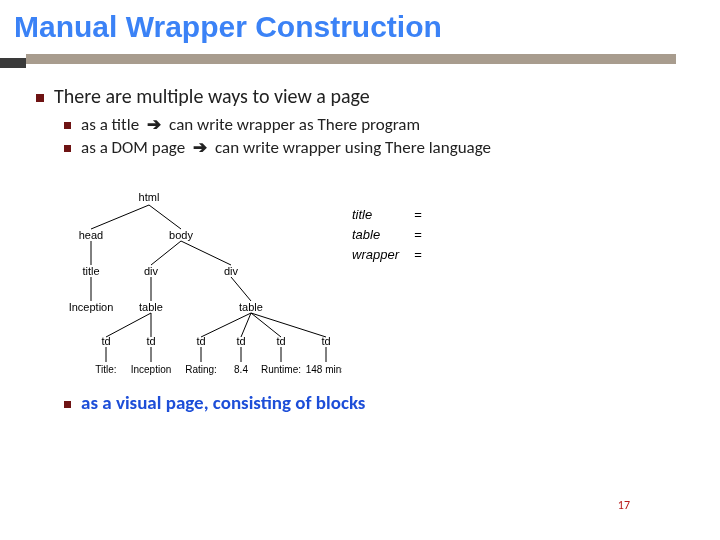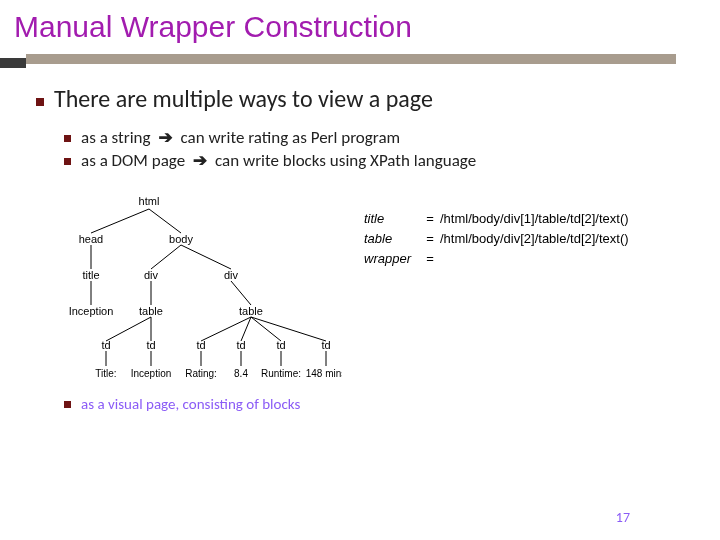--- a/index.html
+++ b/index.html
@@ -8,105 +8,104 @@
     width: 720px;
     height: 540px;
     font-family: Calibri, Arial, sans-serif;
     background: #fff;
     position: relative;
     overflow: hidden;
   }
   .title {
     font-family: "Gill Sans", "Gill Sans MT", "Trebuchet MS", sans-serif;
     font-size: 30px;
-    font-weight: normal;
-    color: #a21caf;
+    font-weight: bold;
+    color: #3b82f6;
     padding: 10px 0 6px 14px;
   }
   .rule-wrap { position: relative; height: 14px; }
   .rule {
     height: 10px;
     background: #a89c8e;
     margin: 4px 44px 0 26px;
   }
   .rule-left {
     position: absolute; left: 0; top: 4px;
     width: 26px; height: 10px; background: #3a3a3a;
   }
   .content { padding: 14px 24px 0 36px; }
-  .b1 { font-size: 24px; color: #222; margin: 2px 0 14px 0; }
+  .b1 { font-size: 20px; color: #222; margin: 2px 0 6px 0; }
   .b2 { font-size: 17px; color: #222; margin: 2px 0 2px 28px; }
-  .b3 { font-size: 15px; color: #8b5cf6; margin: 14px 0 2px 28px; }
+  .b3 { font-size: 19px; color: #1d4ed8; margin: 14px 0 2px 28px; font-weight: bold; }
   .sq {
     display: inline-block; width: 8px; height: 8px;
     background: #6e1313; margin-right: 10px; vertical-align: 1px;
   }
   .sq2 {
     display: inline-block; width: 7px; height: 7px;
     background: #6e1313; margin-right: 10px; vertical-align: 1px;
   }
   .arrow {
     display: inline-block; font-weight: bold; color: #222;
     padding: 0 4px;
   }
 
   .diagram-row {
     display: flex;
     align-items: flex-start;
-    margin-top: 20px;
-    gap: 12px;
+    margin-top: 29px;
   }
   .tree-svg { width: 306px; height: 190px; }
   .tree-label { font-family: Arial, sans-serif; font-size: 11px; fill: #000; text-anchor: middle; }
   .tree-leaf  { font-family: Arial, sans-serif; font-size: 10px; fill: #000; text-anchor: middle; }
   .edge { stroke: #000; stroke-width: 1; }
 
   .xpath-block {
     font-family: Arial, sans-serif;
     font-size: 13px;
     color: #000;
     margin-left: 10px;
     margin-top: 18px;
     line-height: 1.55;
   }
   .xpath-block .row { display: flex; }
   .xpath-block .k { width: 56px; font-style: italic; }
   .xpath-block .eq { width: 20px; text-align: center; }
 
   .pagenum {
-    position: absolute; right: 90px; bottom: 14px;
-    font-size: 14px; color: #8b5cf6;
+    position: absolute; right: 90px; bottom: 28px;
+    font-size: 12px; color: #b91c1c;
   }
 </style>
 </head>
 <body>
 
 <div class="title">Manual Wrapper Construction</div>
 
 <div class="rule-wrap">
   <div class="rule-left"></div>
   <div class="rule"></div>
 </div>
 
 <div class="content">
 
   <div class="b1">
     <span class="sq"></span><span>There are multiple ways to view a page</span>
   </div>
 
   <div class="b2">
-    <span class="sq2"></span><span>as a string</span>
+    <span class="sq2"></span><span>as a title</span>
     <span class="arrow">➔</span>
-    <span>can write rating as Perl program</span>
+    <span>can write wrapper as There program</span>
   </div>
 
   <div class="b2">
     <span class="sq2"></span><span>as a DOM page</span>
     <span class="arrow">➔</span>
-    <span>can write blocks using XPath language</span>
+    <span>can write wrapper using There language</span>
   </div>
 
   <div class="diagram-row">
     <svg class="tree-svg" viewBox="0 0 306 190">
 
       <line class="edge" x1="113" y1="18" x2="55" y2="42"></line>
       <line class="edge" x1="113" y1="18" x2="145" y2="42"></line>
 
       <line class="edge" x1="55" y1="54" x2="55" y2="78"></line>
 
@@ -155,26 +154,24 @@
       <text class="tree-leaf" x="165" y="186">Rating:</text>
       <text class="tree-leaf" x="205" y="186">8.4</text>
       <text class="tree-leaf" x="245" y="186">Runtime:</text>
       <text class="tree-leaf" x="290" y="186">148 mins</text>
     </svg>
 
     <div class="xpath-block">
       <div class="row">
         <span class="k">title</span>
         <span class="eq">=</span>
-        <span>/html/body/div[1]/table/td[2]/text()</span>
       </div>
       <div class="row">
         <span class="k">table</span>
         <span class="eq">=</span>
-        <span>/html/body/div[2]/table/td[2]/text()</span>
       </div>
       <div class="row">
         <span class="k">wrapper</span>
         <span class="eq">=</span>
       </div>
     </div>
   </div>
 
   <div class="b3">
     <span class="sq2"></span><span>as a visual page, consisting of blocks</span>

